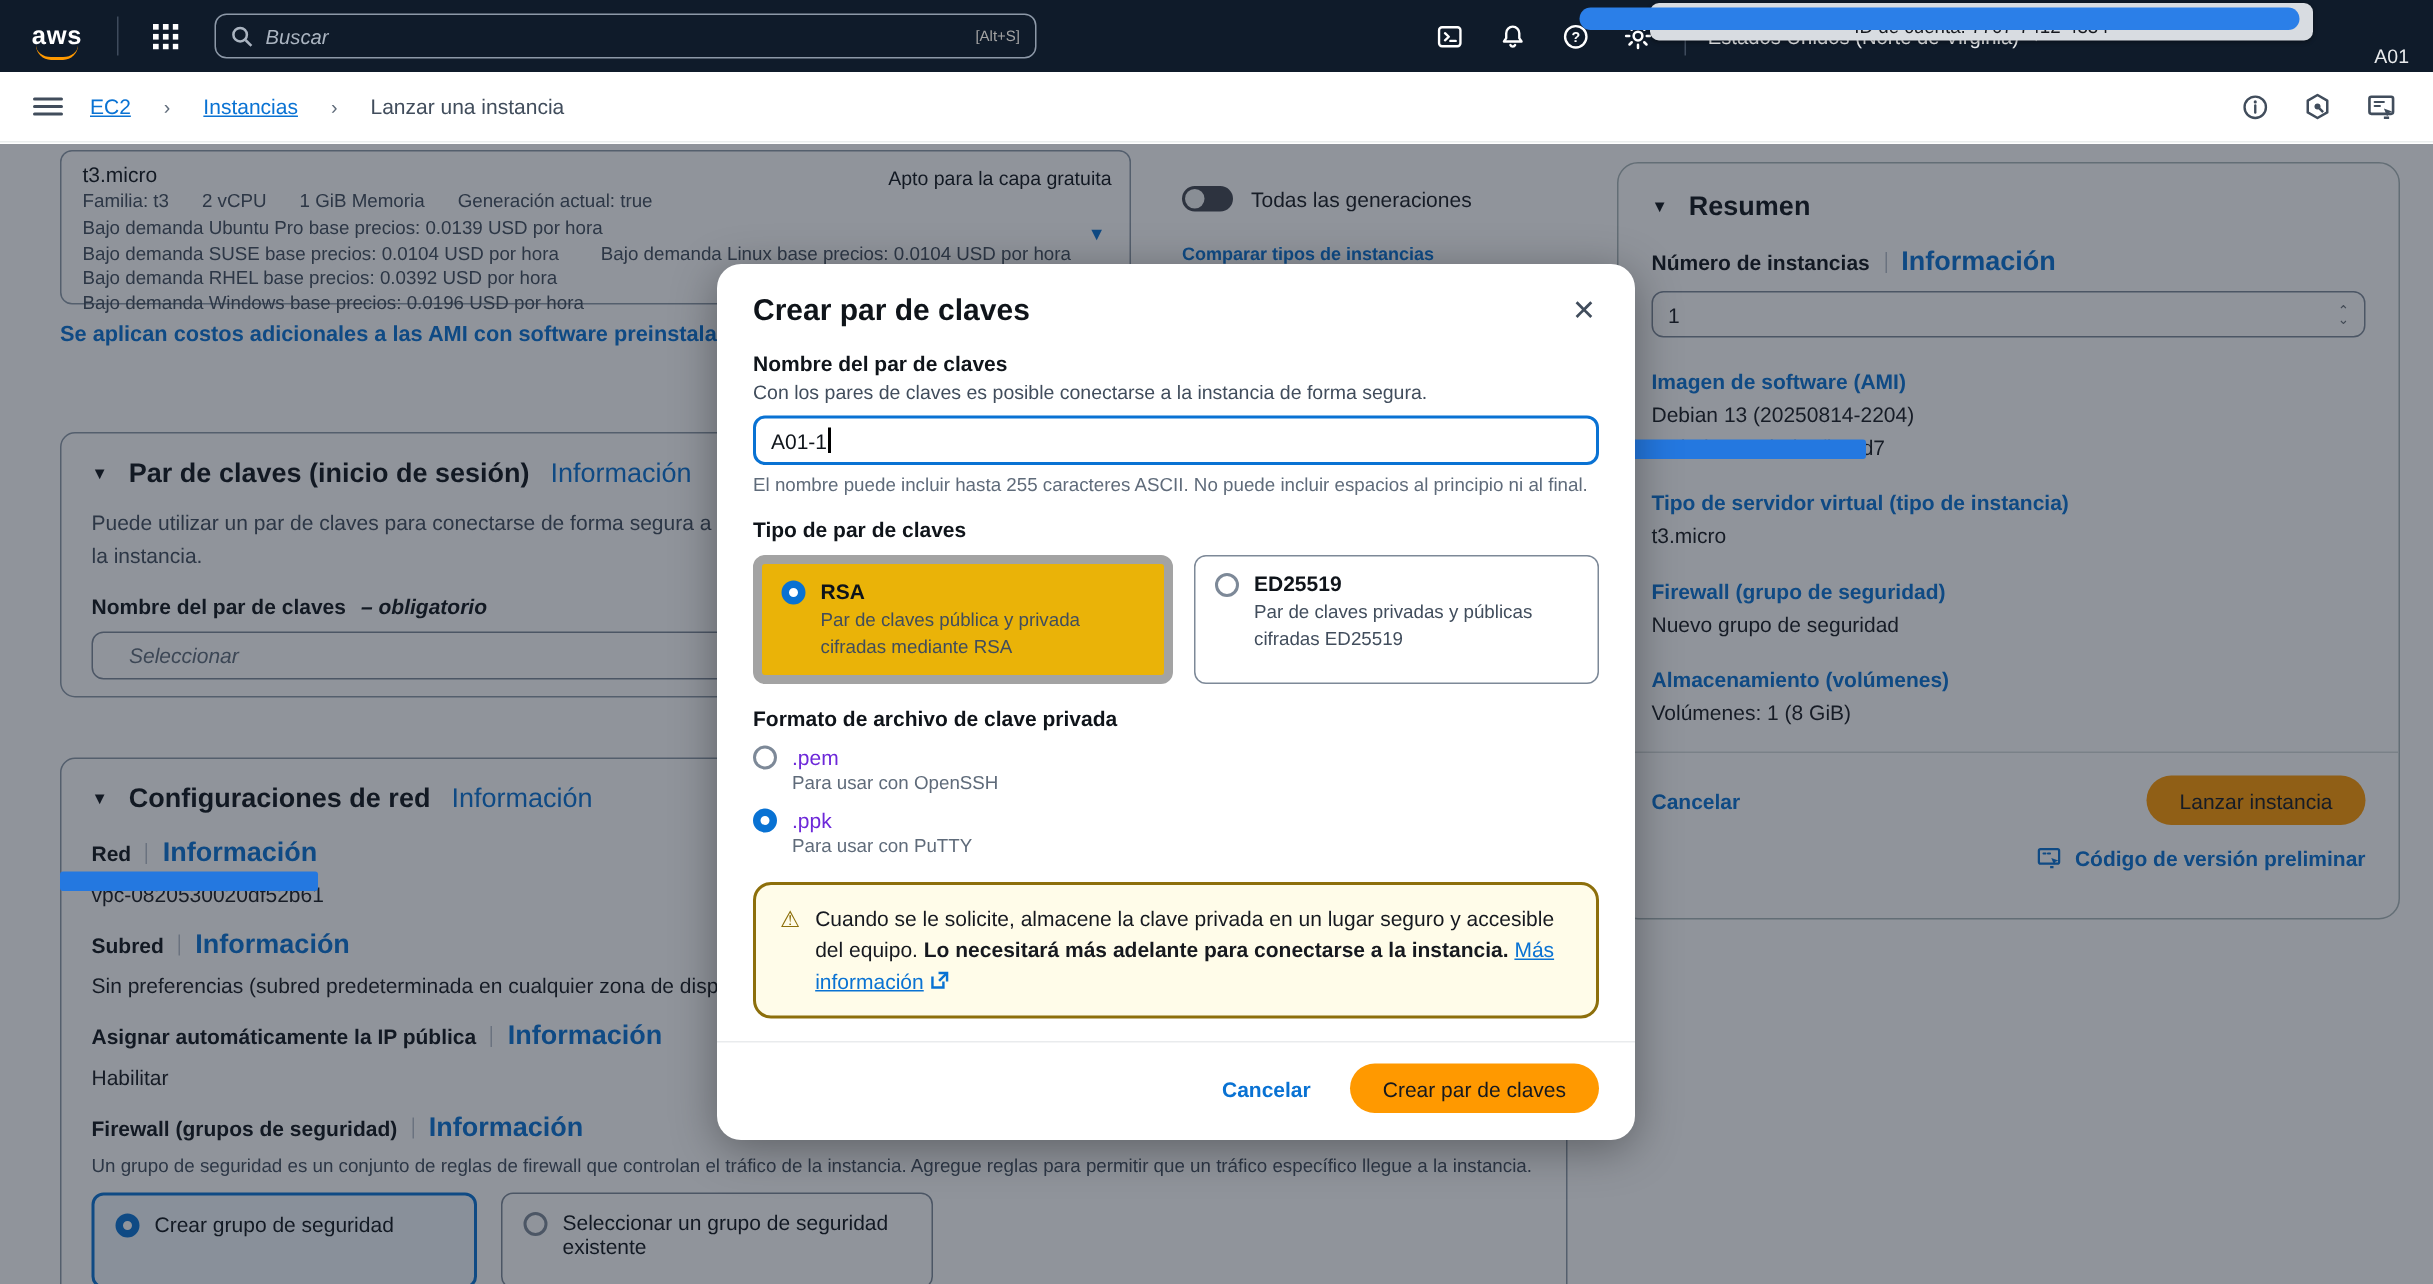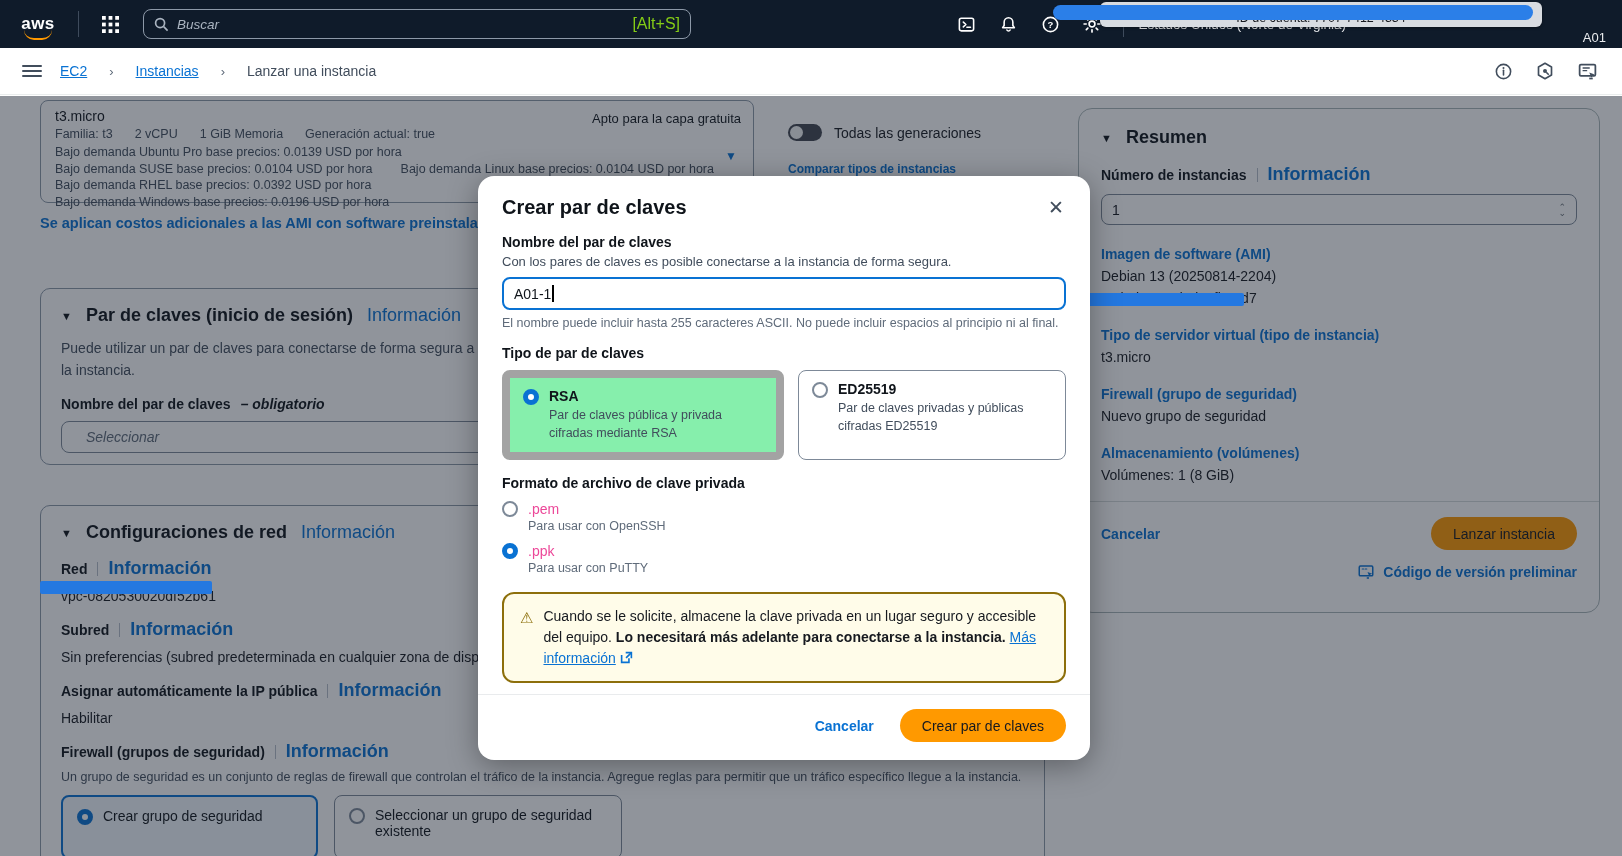--- a/index.html
+++ b/index.html
@@ -15,21 +15,21 @@
     position:relative; width:40px; text-align:center; letter-spacing:.5px; }
   .aws-smile { position:absolute; left:6px; bottom:-6px; width:28px; height:10px;
     border:2px solid #ff9900; border-top:none; border-left:none; border-right:none;
     border-radius:0 0 14px 14px; }
   .nav-divider { width:1px; height:26px; background:#3e4b5c; margin:0 14px 0 20px; }
   .nav-iconbtn { background:none; border:none; cursor:pointer; display:flex;
     align-items:center; justify-content:center; width:34px; height:34px; }
   .searchbox { margin-left:16px; width:548px; height:30px; border:1px solid #8d99a8;
     border-radius:8px; display:flex; align-items:center; padding:0 10px; color:#aab4c0; }
   .searchbox .ph { font-style:italic; font-size:13.5px; margin-left:8px; color:#aab4c0; }
-  .searchbox .kbd { margin-left:auto; font-size:16px; color:#84cc16; }
+  .searchbox .kbd { margin-left:auto; font-size:10px; color:#a3a3a3; }
   .nav-right { position:absolute; right:260px; top:0; height:48px; display:flex;
     align-items:center; gap:8px; }
   .nav-right .nav-divider { margin:0 6px; }
   .region-btn { background:none; border:none; color:#e9ebed; font-size:13.5px;
     cursor:pointer; display:flex; align-items:center; gap:7px;
     font-family:"Liberation Sans", sans-serif; }
   .region-caret { font-size:9px; color:#e9ebed; }
   .account-label { position:absolute; right:16px; bottom:3px; color:#e9ebed;
     font-size:13px; z-index:210; }
   .account-tooltip { position:absolute; left:1100px; top:2px; width:442px; height:25px;
@@ -135,25 +135,25 @@
   .modal-close { margin-left:auto; background:none; border:none; font-size:19px; color:#414d5c;
     cursor:pointer; line-height:1; padding:2px; }
   .m-label { margin-top:15px; font-size:14px; font-weight:700; color:#0f141a; }
   .m-desc { margin-top:4px; font-size:13px; color:#414d5c; }
   .m-input { margin-top:8px; height:33px; border:2px solid #0972d3; border-radius:8px;
     display:flex; align-items:center; padding:0 10px; font-size:14px; color:#0f141a; }
   .caret-bar { width:1.5px; height:17px; background:#000; margin-left:1px; }
   .m-hint { margin-top:6px; font-size:12.5px; color:#5f6b7a; }
   .m-tiles { margin-top:9px; display:flex; gap:14px; }
   .m-tile { flex:1; border-radius:8px; padding:10px 13px; display:flex; gap:10px; cursor:pointer; }
-  .m-tile.sel { border:8px solid #a3a3a3; background:#86efac; }
+  .m-tile.sel { border:6px solid #a3a3a3; background:#eab308; }
   .m-tile.unsel { border:1px solid #7d8998; background:#fff; }
   .m-tile-title { font-size:14px; font-weight:700; color:#0f141a; }
   .m-tile-desc { margin-top:3px; font-size:12.5px; color:#414d5c; line-height:1.4; }
-  .m-radio-row { margin-top:9px; display:flex; align-items:center; gap:10px; font-size:14px; color:#ec4899; cursor:pointer; }
+  .m-radio-row { margin-top:9px; display:flex; align-items:center; gap:10px; font-size:14px; color:#6d28d9; cursor:pointer; }
   .m-radio-sub { margin-left:26px; margin-top:2px; font-size:12.5px; color:#5f6b7a; }
   .m-warning { margin-top:17px; border:2px solid #8d6f0b; border-radius:12px; background:#fffce9;
     padding:12px 16px; display:flex; gap:10px; font-size:14px; color:#16191f; line-height:1.5; }
   .warn-icon { color:#8d6f0b; font-size:15px; flex:none; margin-top:1px; }
   .m-warn-bold { font-weight:700; }
   .m-warn-link { color:#0972d3; text-decoration:underline; cursor:pointer; }
   .ext-icon { display:inline-block; vertical-align:-1px; }
   .modal-footer { margin-top:auto; display:flex; justify-content:flex-end; align-items:center; gap:26px;
     border-top:1px solid #e9ebed; margin-left:-24px; margin-right:-24px; padding:14px 24px 0; }
 </style>

